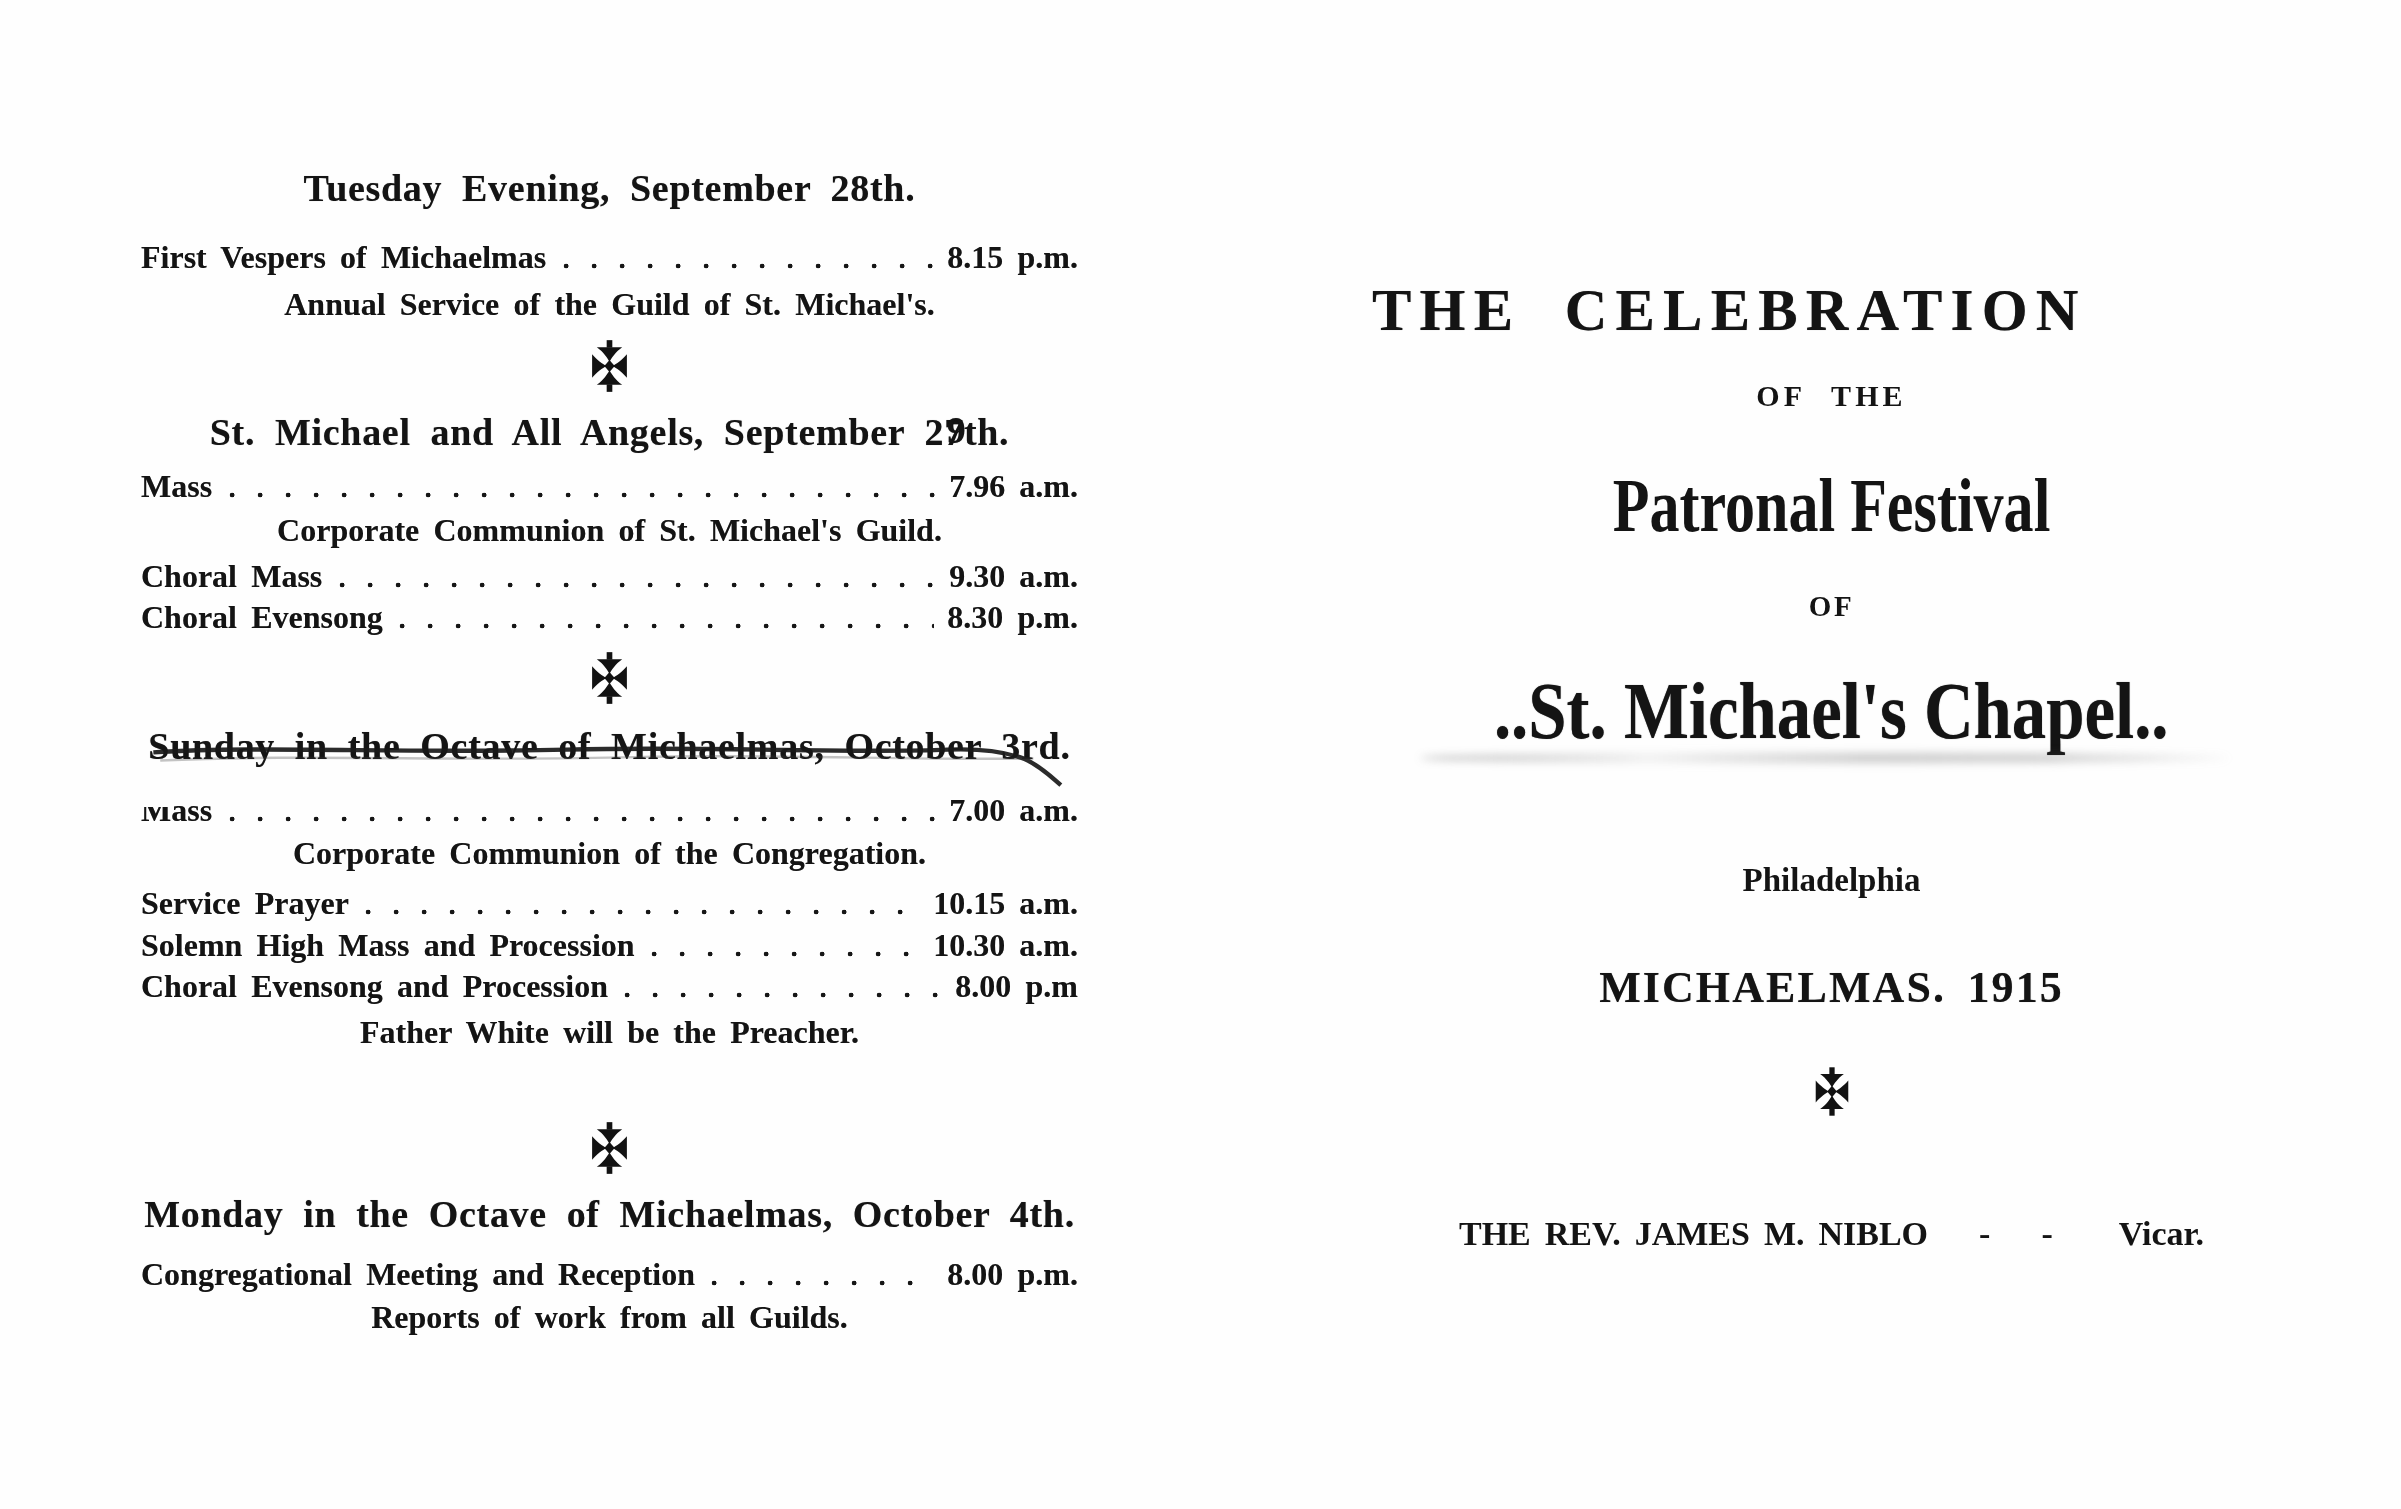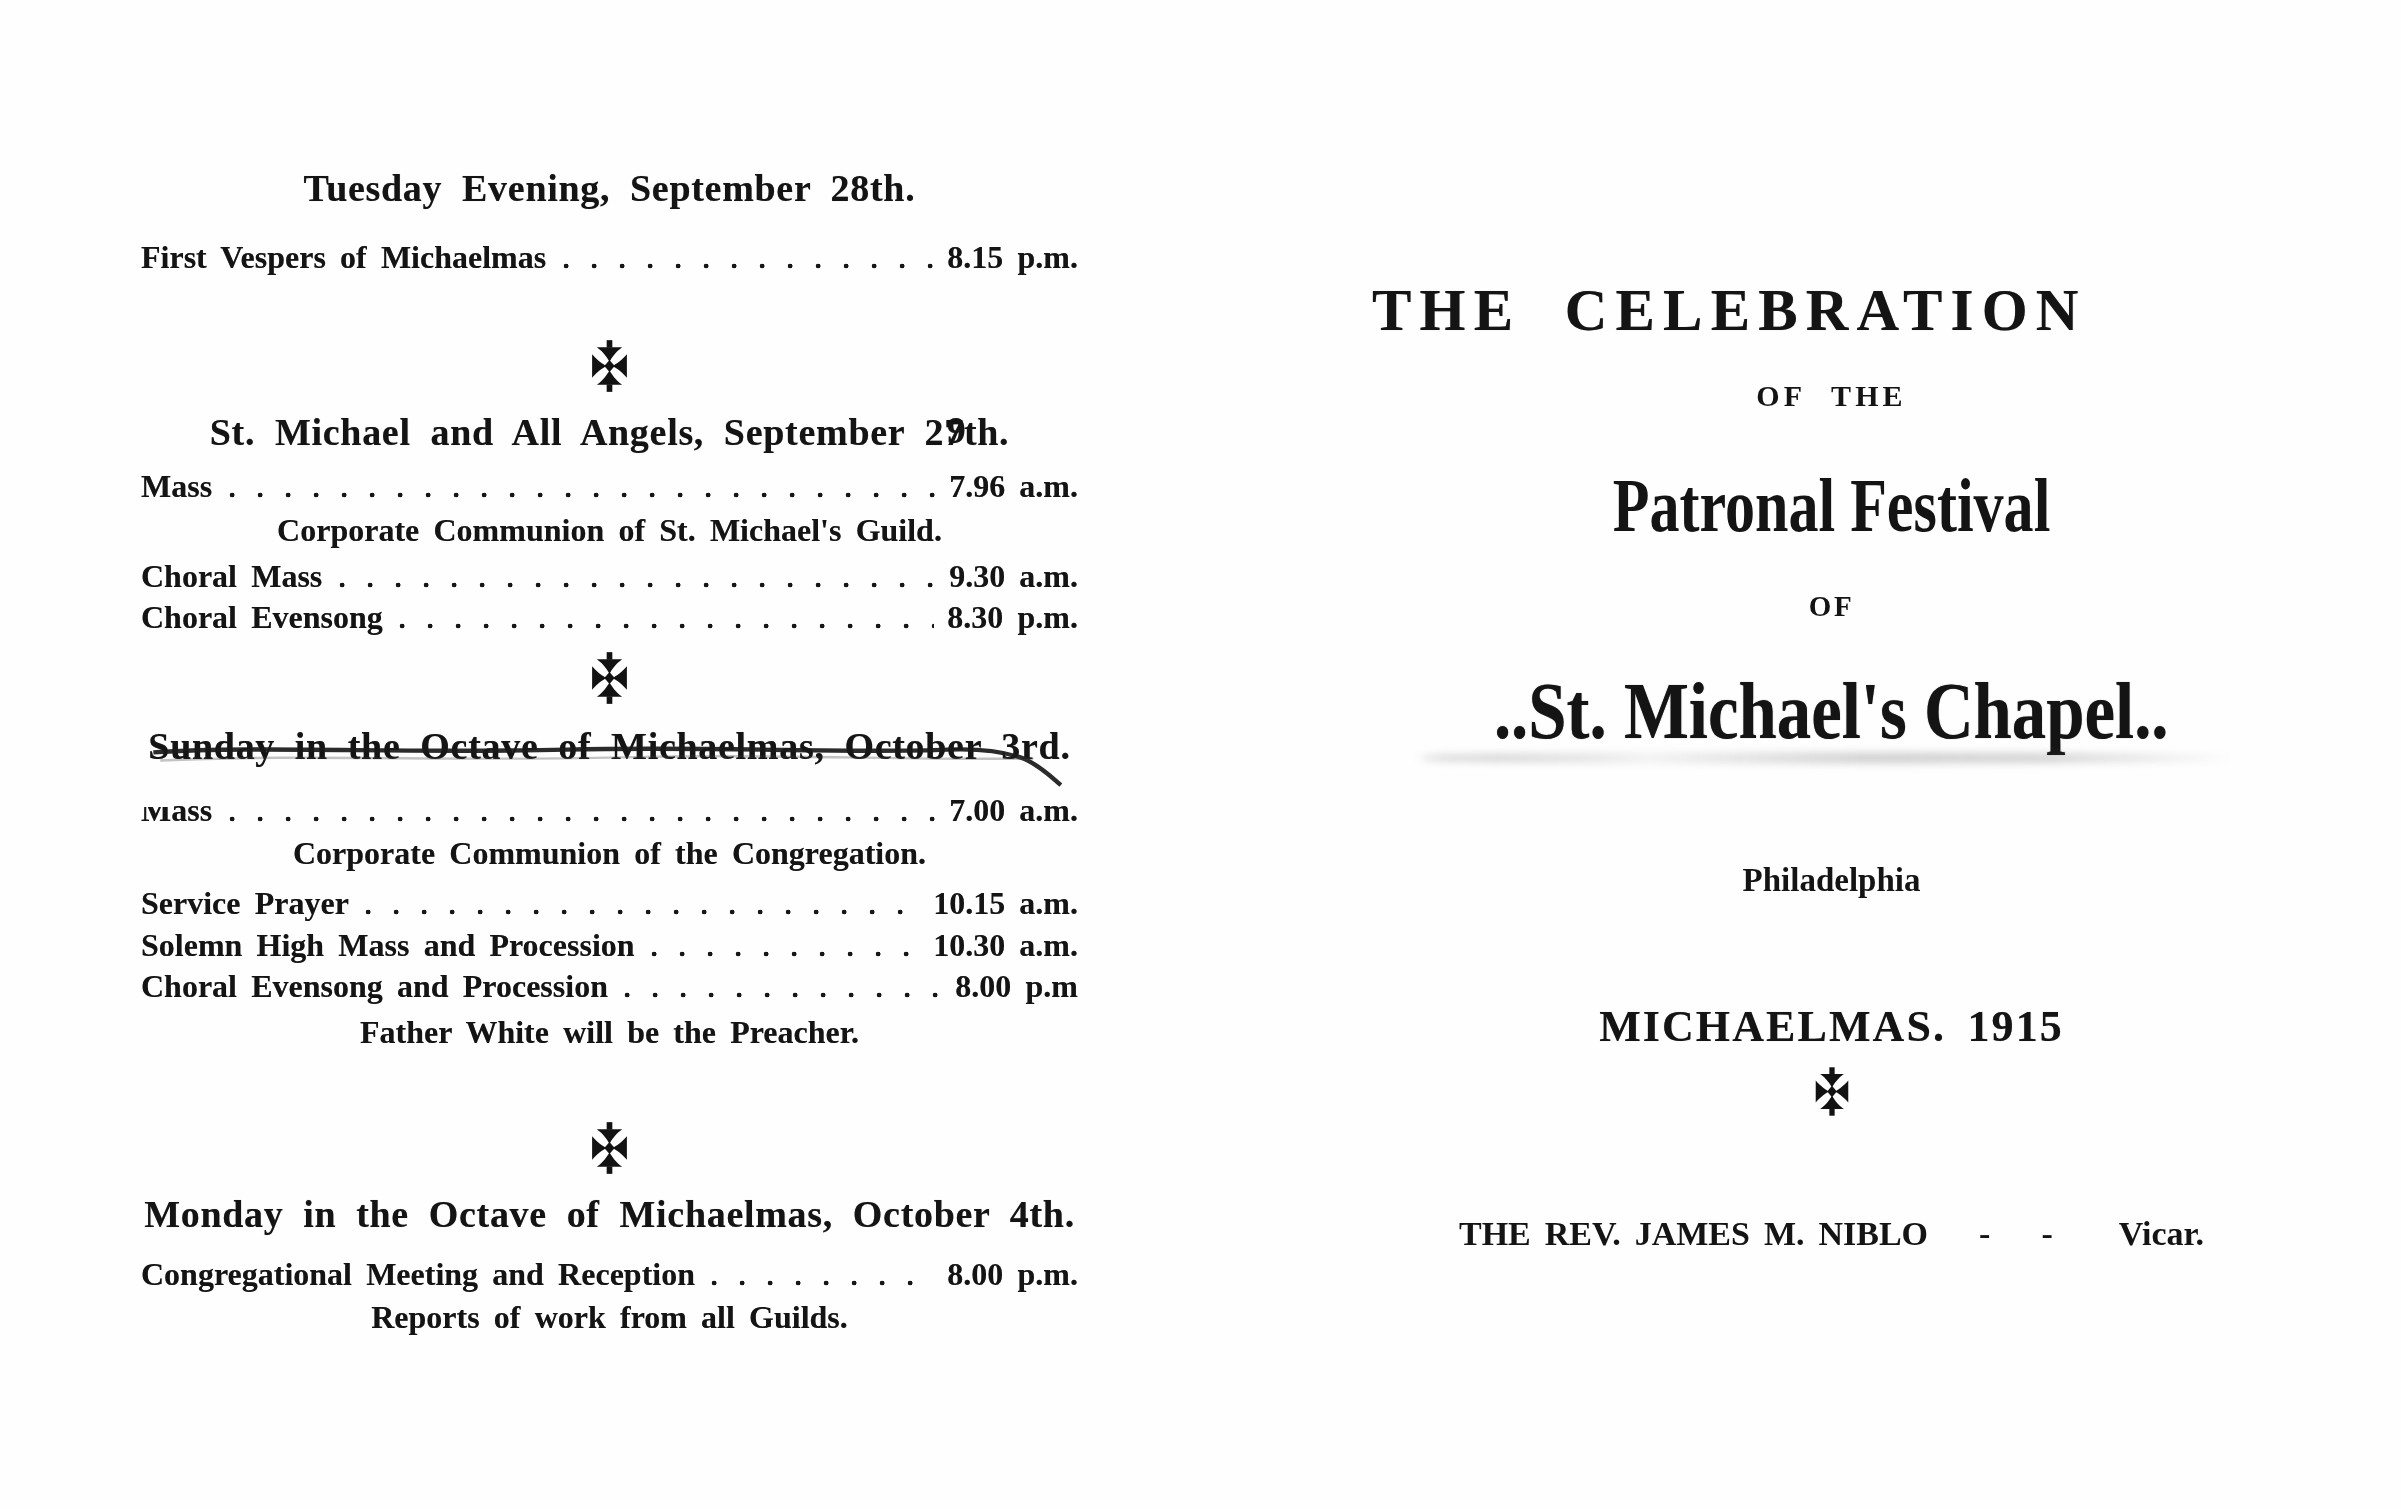--- a/index.html
+++ b/index.html
@@ -72,20 +72,21 @@
   <section class="col col-left">
 
     <div class="line h" style="top:168px">Tuesday Evening, September 28th.</div>
 
     <div class="line row" style="top:240px">
       <span>First Vespers of Michaelmas</span>
       <span class="leader"></span>
       <span class="time">8.15 p.m.</span>
     </div>
 
+    <div class="line note" style="top:287px">Annual Service of the Guild of St. Michael's.</div>
 
     <div class="line cross-line" style="top:340px">
       <svg class="cross-svg" width="47" height="52" viewBox="0 0 100 110">
           <use href="#cross-pattee"></use>
         </svg>
     </div>
 
     <div class="line h" style="top:412px">
       <span>St. Michael and All Angels, September 2</span><span class="ovr"><span class="under">7</span><span class="over">9</span></span><span>th.</span>
     </div>
@@ -183,21 +184,21 @@
     <div class="line r-of" style="top:591px">OF</div>
 
     <div class="line r-chapel" style="top:667px">
       <span class="condense">..St. Michael's Chapel..</span>
     </div>
 
     <div class="smudge" style="top:753px"></div>
 
     <div class="line r-addr" style="top:862px">Philadelphia</div>
 
-    <div class="line r-date" style="top:1003px">MICHAELMAS. 1915</div>
+    <div class="line r-date" style="top:964px">MICHAELMAS. 1915</div>
 
     <div class="line cross-line" style="top:1067px">
       <svg class="cross-svg" width="44" height="49" viewBox="0 0 100 110">
           <use href="#cross-pattee"></use>
         </svg>
     </div>
 
     <div class="line r-vicar" style="top:1182px">
       <span>THE REV. JAMES M. NIBLO</span>
       <span class="dash1">-</span>

